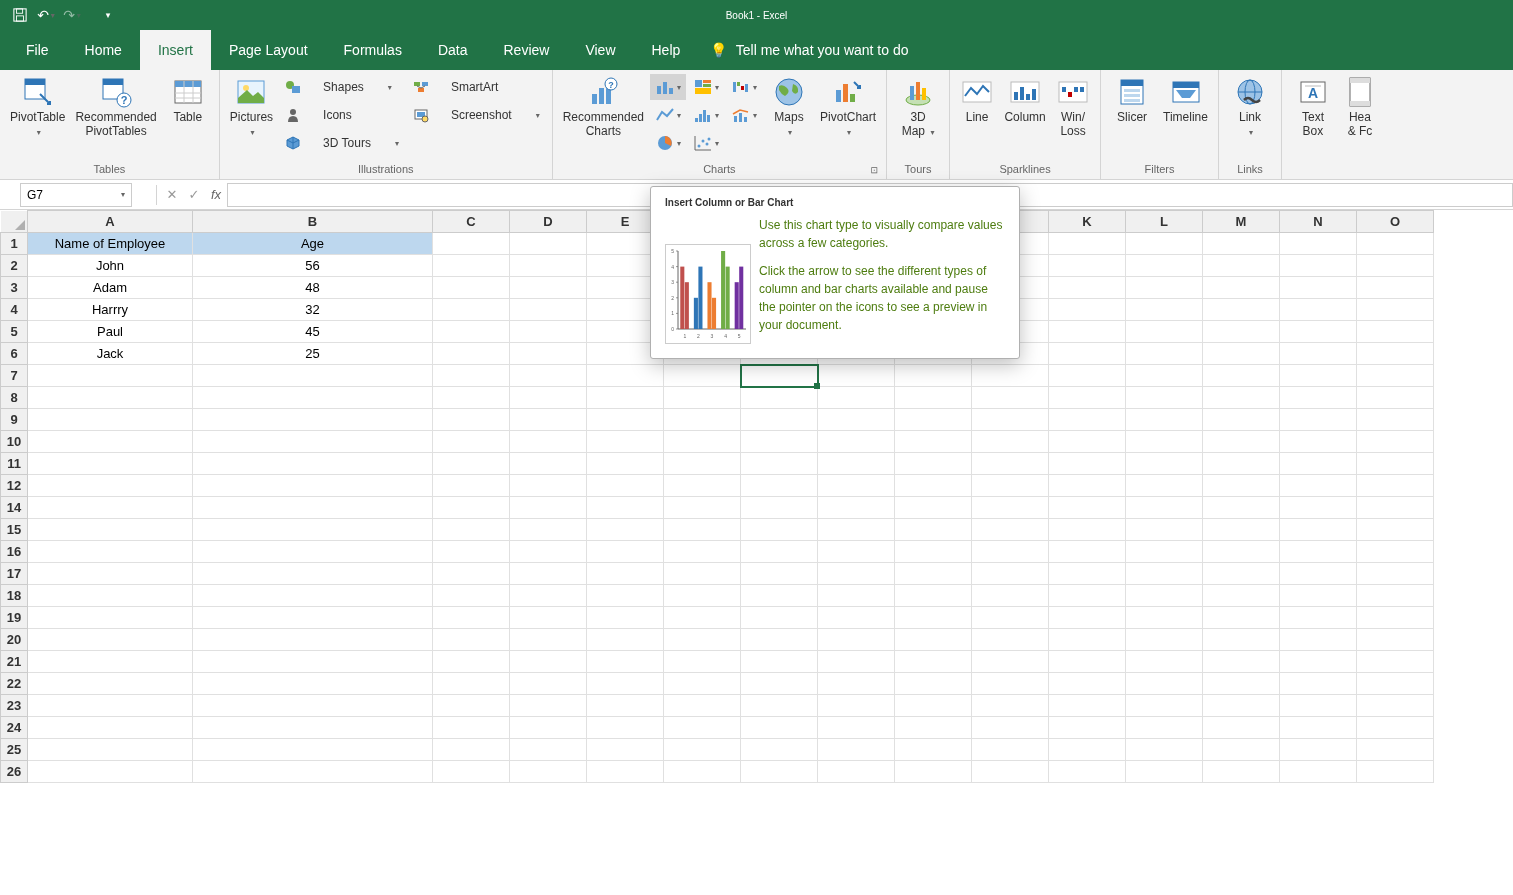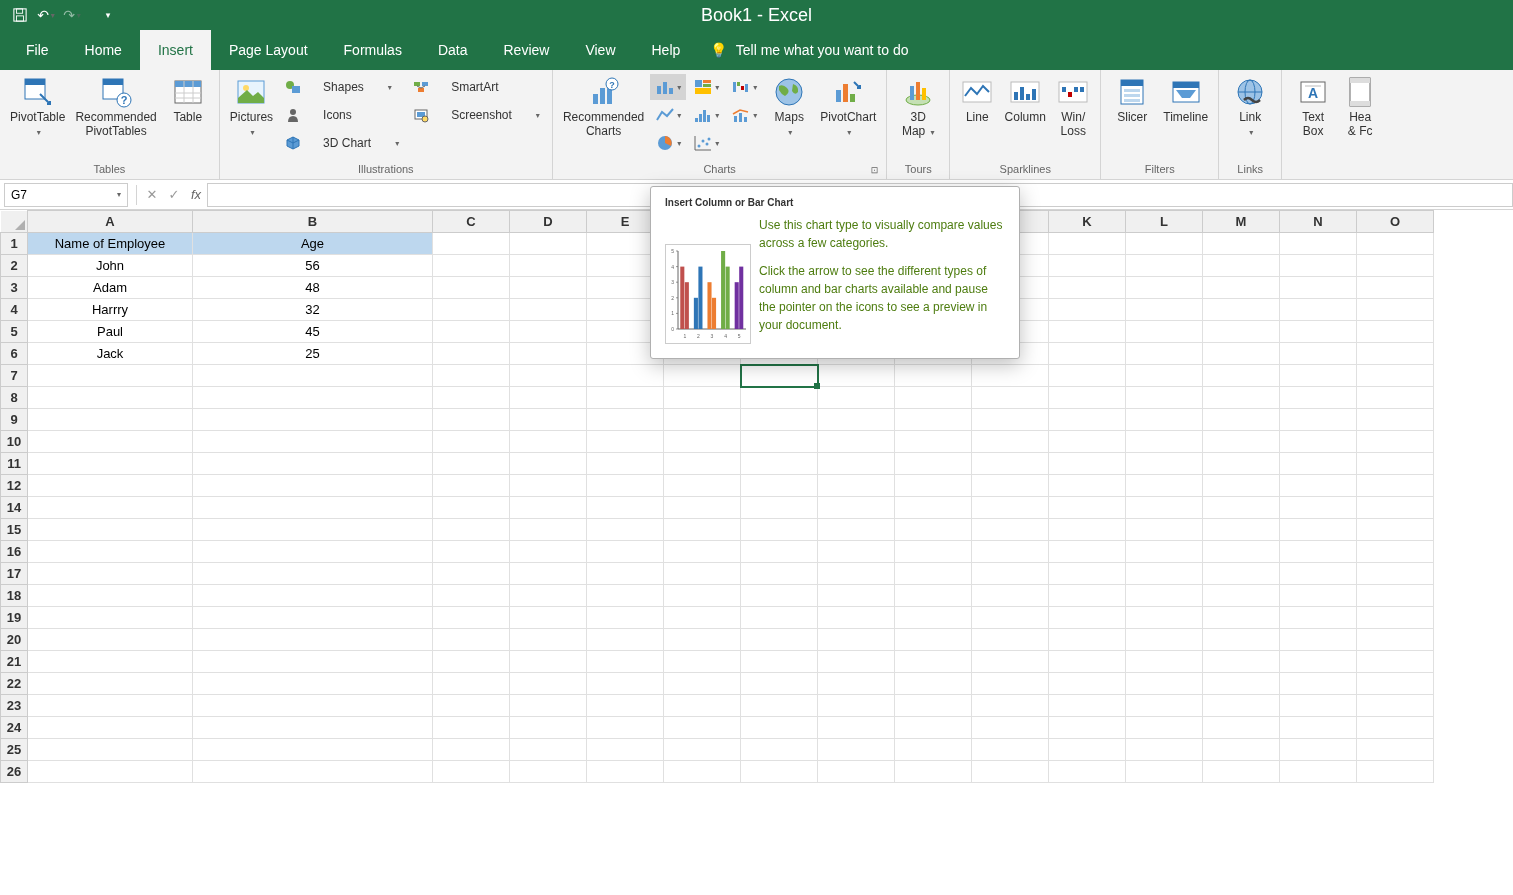--- a/index.html
+++ b/index.html
@@ -3,21 +3,21 @@
 <meta charset="utf-8">
 <style>
 * { box-sizing: border-box; margin: 0; padding: 0; font-family: 'Segoe UI', Tahoma, sans-serif; }
 body { background: #fff; overflow: hidden; width: 1513px; height: 895px; }
 
 
 .titlebar { background: #217346; height: 30px; display: flex; align-items: center; color: #fff; font-size: 12px; position: relative; }
 .qat { display: flex; gap: 2px; padding: 0 8px; align-items: center; }
 .qat-btn { width: 24px; height: 24px; display: flex; align-items: center; justify-content: center; color: #fff; font-size: 14px; cursor: pointer; }
 .qat-sep { width: 8px; }
-.title-text { position: absolute; left: 50%; transform: translateX(-50%); font-size: 18px; }
+.title-text { position: absolute; left: 50%; transform: translateX(-50%); font-size: 10px; }
 
 
 .tabs { background: #217346; height: 40px; display: flex; align-items: stretch; padding-left: 8px; }
 .tab { padding: 0 18px; display: flex; align-items: center; color: #fff; font-size: 14px; cursor: pointer; }
 .tab.active { background: #f3f3f3; color: #217346; }
 .tell-me { display: flex; align-items: center; color: #fff; font-size: 14px; margin-left: 12px; gap: 8px; }
 .bulb { font-size: 14px; }
 
 
 .ribbon { background: #f3f3f3; border-bottom: 1px solid #d4d4d4; height: 110px; display: flex; }
@@ -34,21 +34,21 @@
 .sm-col { display: flex; flex-direction: column; gap: 2px; }
 .sm-btn { display: flex; align-items: center; padding: 2px 6px; cursor: pointer; font-size: 12px; color: #333; height: 26px; gap: 22px; }
 .sm-icon { width: 16px; height: 16px; }
 
 .chart-row { display: flex; gap: 2px; }
 .chart-btn { width: 36px; height: 26px; display: flex; align-items: center; justify-content: center; cursor: pointer; padding: 0 4px; }
 .chart-btn.highlighted { background: #d4d4d4; }
 
 
 .formula-bar { height: 30px; border-bottom: 1px solid #d4d4d4; display: flex; align-items: center; background: #fff; }
-.name-box { width: 124px; height: 24px; border: 1px solid #ccc; margin: 0 4px; padding: 0 6px; font-size: 12px; display: flex; align-items: center; justify-content: space-between; }
+.name-box { width: 112px; height: 24px; border: 1px solid #ccc; margin: 0 20px; padding: 0 6px; font-size: 12px; display: flex; align-items: center; justify-content: space-between; }
 .fb-sep { width: 1px; height: 20px; background: #d4d4d4; margin: 0 4px; }
 .fb-btn { width: 22px; text-align: center; color: #999; cursor: pointer; font-size: 13px; }
 .fx { font-style: italic; font-size: 13px; color: #666; margin: 0 6px; }
 .formula-input { flex: 1; height: 24px; border: 1px solid #ccc; padding: 0 6px; font-size: 12px; }
 
 
 .grid-container { position: relative; }
 .grid { border-collapse: collapse; font-size: 13px; }
 .corner { width: 27px; height: 22px; background: #f0f0f0; border-right: 1px solid #ccc; border-bottom: 1px solid #ccc; position: relative; }
 .corner::after { content: ''; position: absolute; right: 2px; bottom: 2px; border-right: 10px solid #b0b0b0; border-top: 10px solid transparent; }
@@ -183,21 +183,21 @@
             </span>
             <span>Icons</span>
           </div>
         <div class="sm-btn">
             <span class="sm-icon">
               <svg width="16" height="16" viewBox="0 0 16 16">
                 <path d="M8 2 L14 5 L14 11 L8 14 L2 11 L2 5 Z" fill="#5b9bd5" stroke="#2e75b6"></path>
                 <path d="M8 2 L8 14 M2 5 L8 8 L14 5" stroke="#2e75b6" fill="none"></path>
               </svg>
             </span>
-            <span>3D Chart</span>
+            <span>3D Tours</span>
             <span class="drop">▾</span>
           </div>
       </div>
       <div class="sm-col">
         <div class="sm-btn">
             <span class="sm-icon">
               <svg width="16" height="16" viewBox="0 0 16 16">
                 <rect x="1" y="3" width="6" height="4" fill="#70ad47"></rect>
                 <rect x="9" y="3" width="6" height="4" fill="#5b9bd5"></rect>
                 <rect x="5" y="9" width="6" height="4" fill="#ed7d31"></rect>

